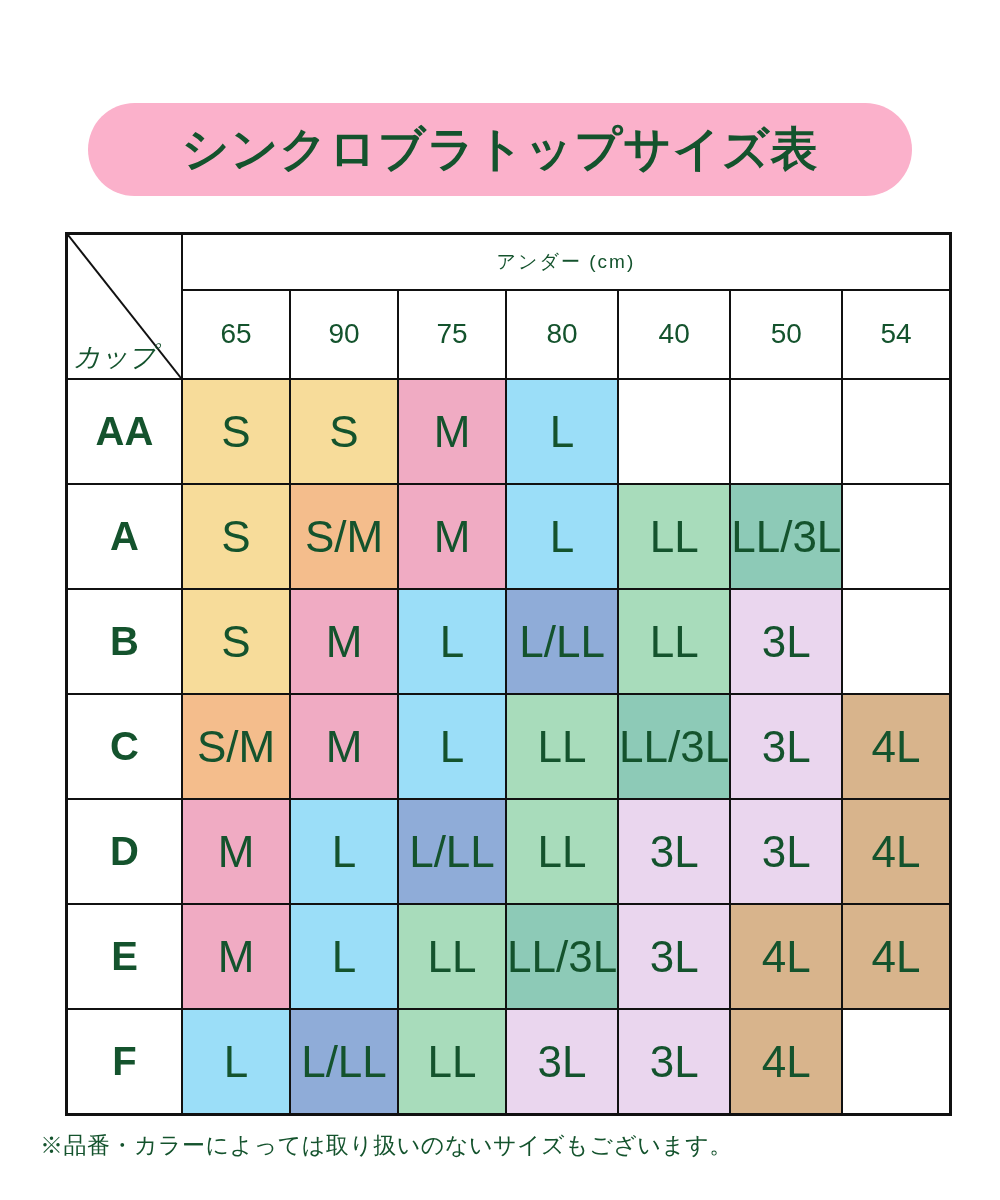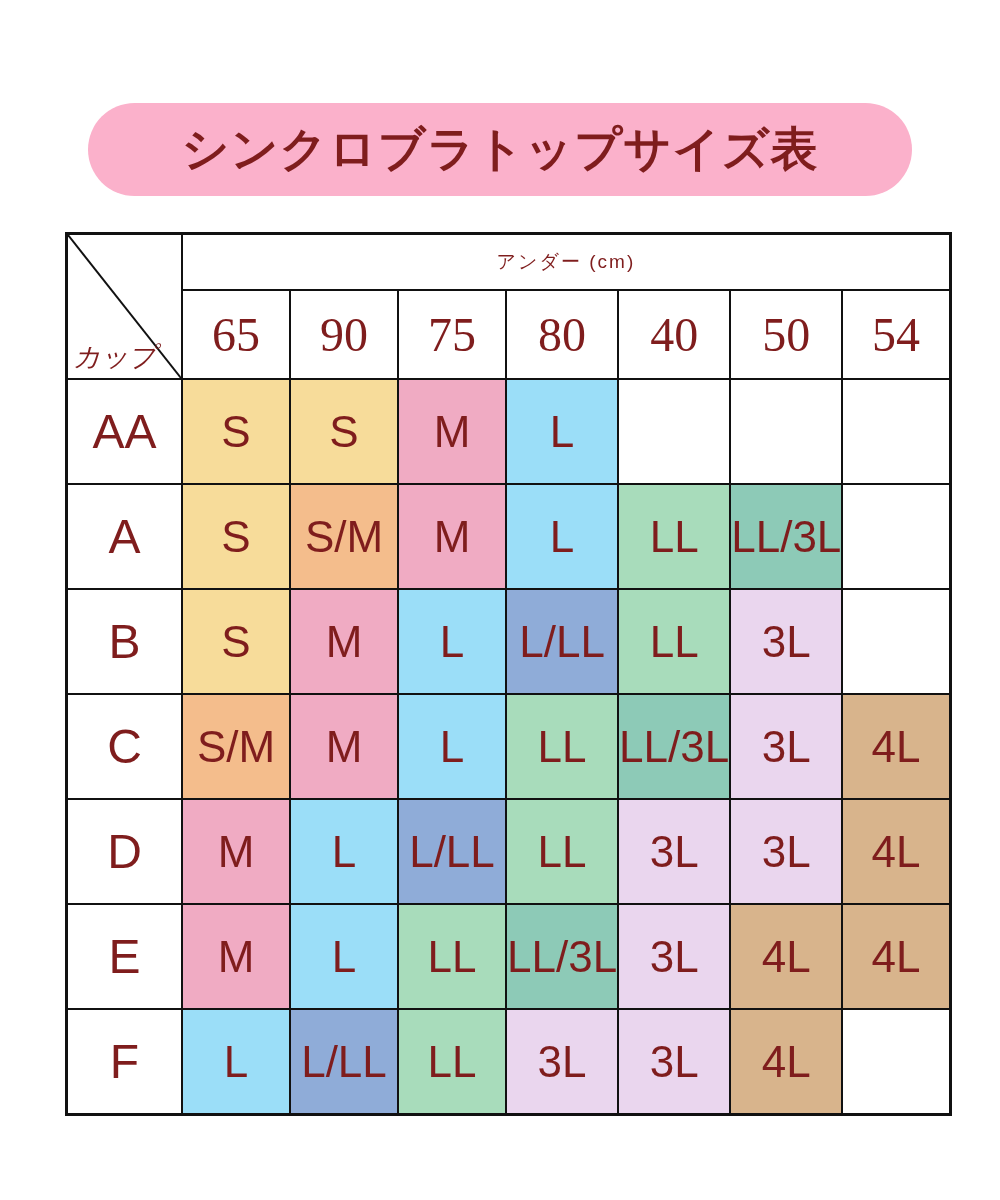--- a/index.html
+++ b/index.html
@@ -2,21 +2,21 @@
 <html><head>
 <meta charset="utf-8">
 <style>
   html, body { margin: 0; padding: 0; background: #ffffff; }
   .page {
     position: relative;
     width: 1000px;
     height: 1200px;
     background: #ffffff;
     font-family: "Liberation Sans", sans-serif;
-    color: #7f1d1d;
+    color: #14532d;
     overflow: hidden;
   }
   .title-pill {
     position: absolute;
     left: 88px;
     top: 103px;
     width: 824px;
     height: 93px;
     border-radius: 47px;
     display: flex;
@@ -63,27 +63,26 @@
     display: block;
   }
   .corner .cup-label {
     position: absolute;
     left: 5px;
     bottom: 3px;
     font-size: 27px;
   }
   tr.col-row td {
     height: 86px;
-    font-size: 48px;
-    font-family: Liberation Serif, serif;
+    font-size: 28px;
   }
   tbody th.cup {
     height: 103px;
-    font-size: 48px;
-    font-weight: normal;
+    font-size: 40px;
+    font-weight: bold;
     background: #ffffff;
   }
   tbody td.size-cell {
     font-size: 44px;
   }
   .footnote {
     position: absolute;
     left: 40px;
     top: 1130px;
     font-size: 23px;
@@ -191,14 +190,15 @@
           <td class="size-cell" style="background: rgb(143, 172, 216);">L/LL</td>
           <td class="size-cell" style="background: rgb(168, 220, 187);">LL</td>
           <td class="size-cell" style="background: rgb(234, 214, 238);">3L</td>
           <td class="size-cell" style="background: rgb(234, 214, 238);">3L</td>
           <td class="size-cell" style="background: rgb(216, 180, 140);">4L</td>
           <td class="size-cell" style="background: rgb(255, 255, 255);"></td>
         </tr>
       </tbody>
   </table>
 
+  <div class="footnote">※品番・カラーによっては取り扱いのないサイズもございます。</div>
 
 </div>
 
 </body></html>

